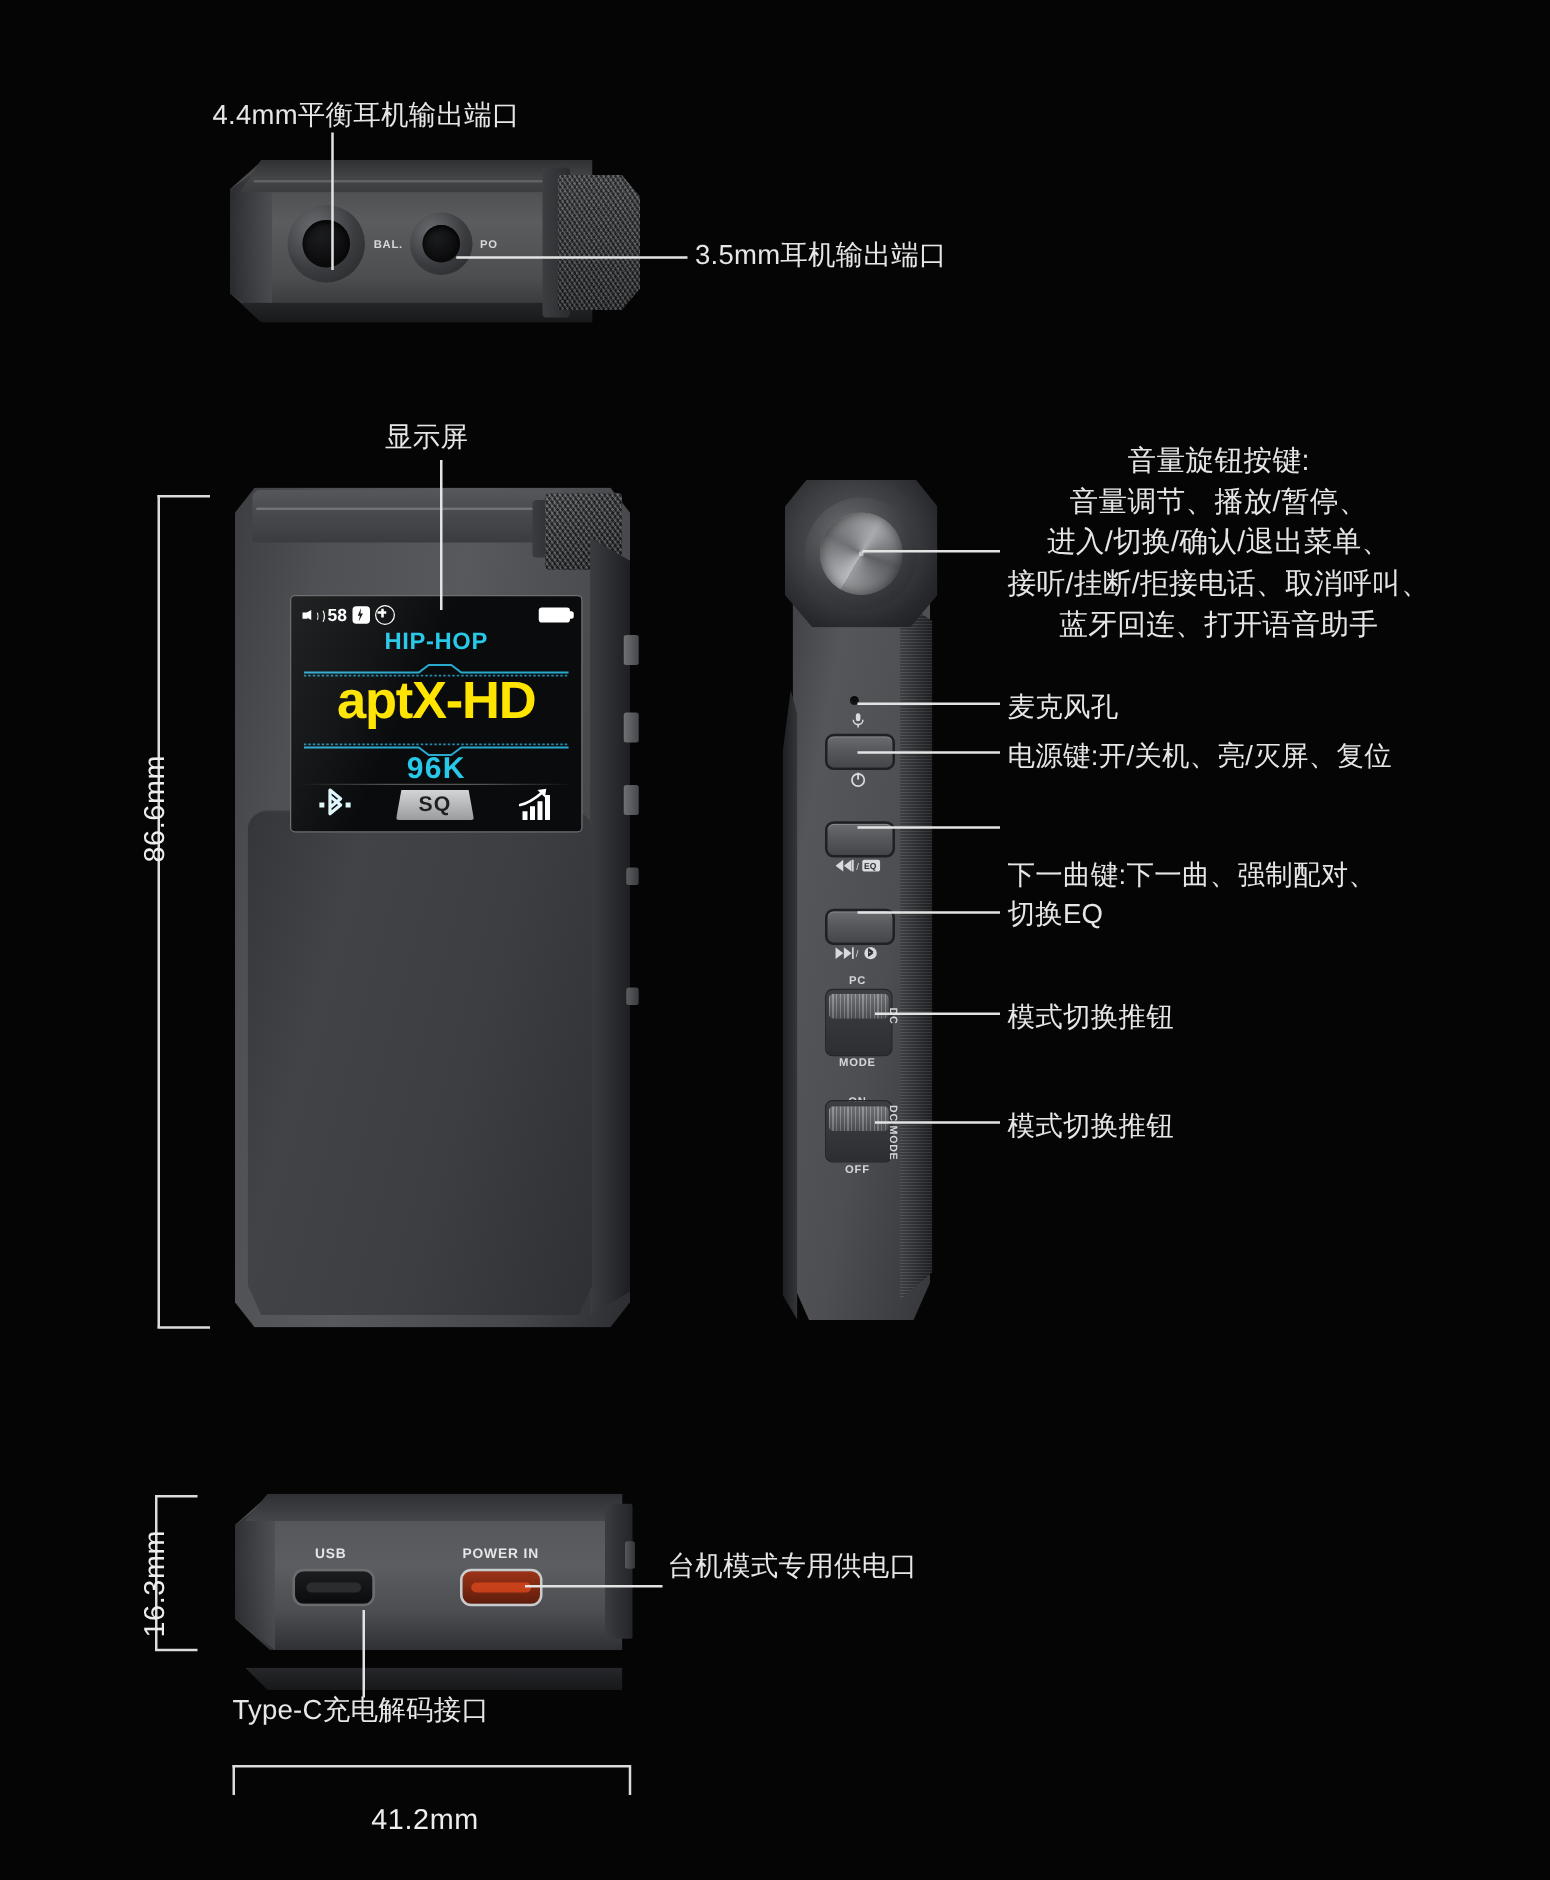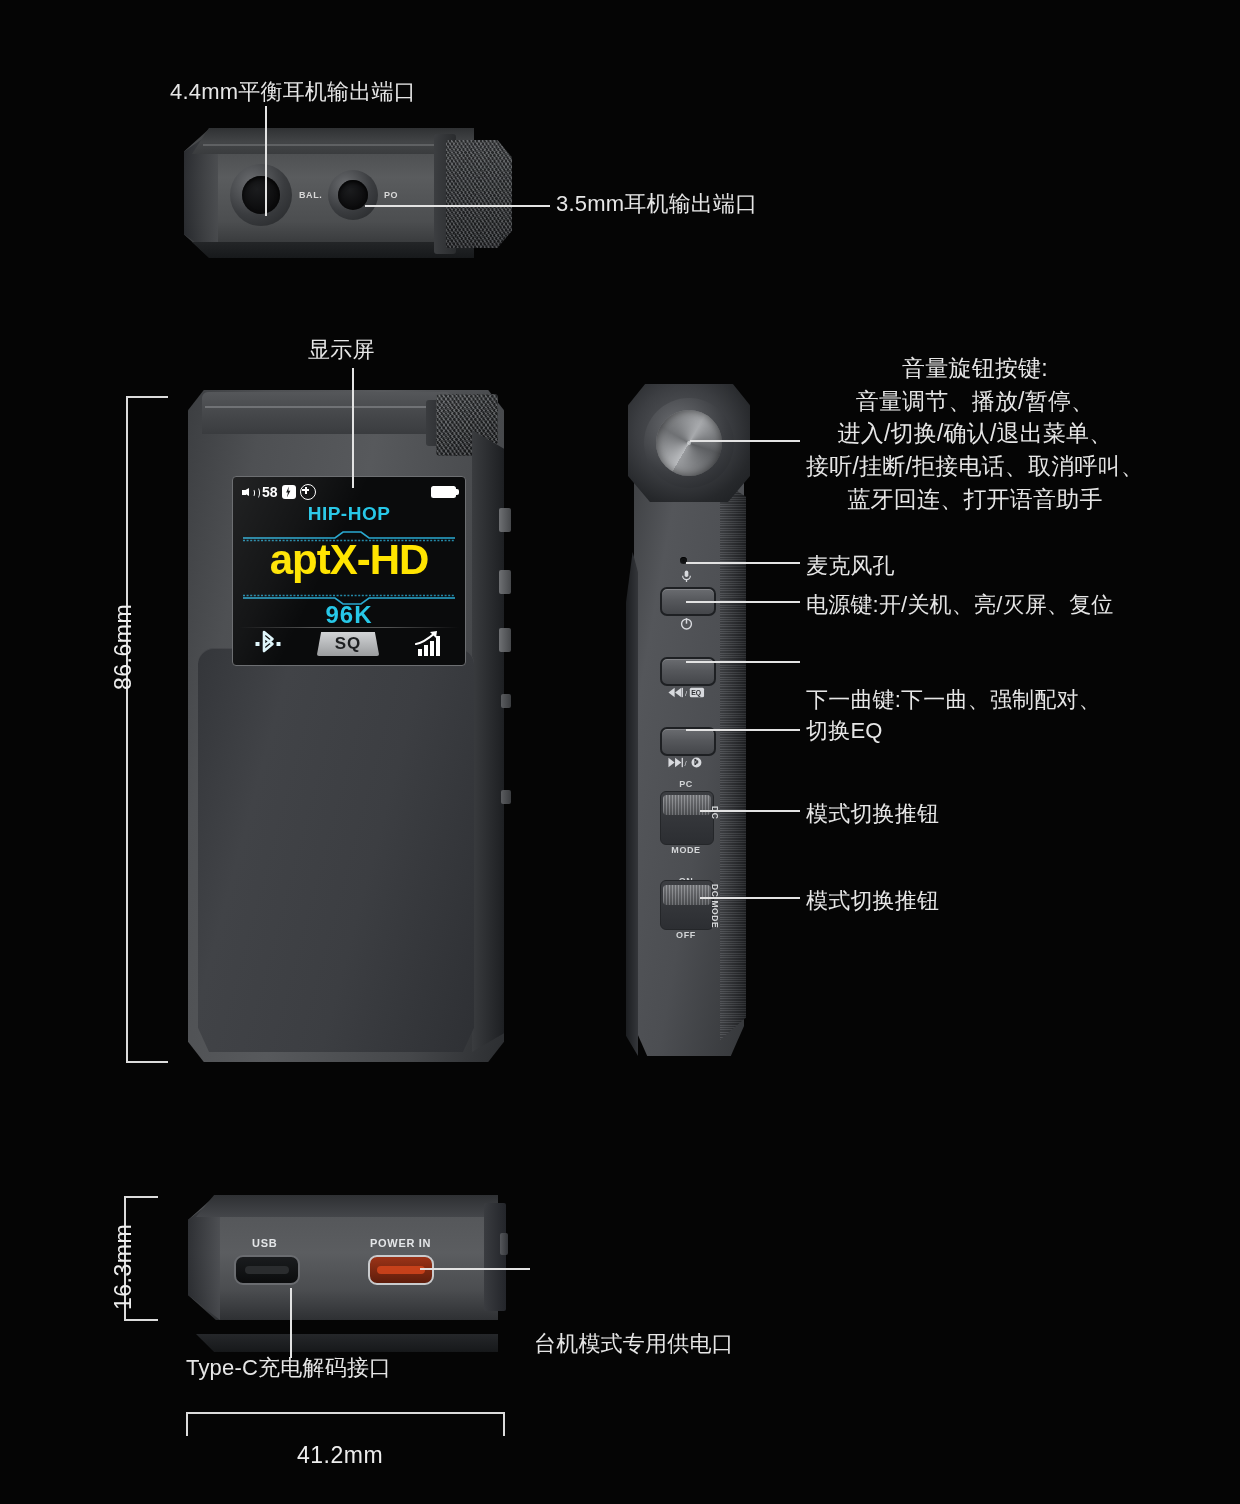--- a/index.html
+++ b/index.html
@@ -538,21 +538,21 @@
     <div class="bv-rightnub"></div>
 
     <div class="portlabel" style="left:64px;top:42px;">USB</div>
     <div class="port usb" style="left:46px;top:60px;width:62px;height:26px;"></div>
 
     <div class="portlabel" style="left:182px;top:42px;">POWER IN</div>
     <div class="port power" style="left:180px;top:60px;width:62px;height:26px;"></div>
   </div>
 
   <div class="lead h" style="left:420px;top:1268px;width:110px;"></div>
-  <div class="ann" style="left:534px;top:1328px;">台机模式专用供电口</div>
+  <div class="ann" style="left:534px;top:1237px;">台机模式专用供电口</div>
 
   <div class="lead v" style="left:290px;top:1288px;height:70px;"></div>
   <div class="ann" style="left:186px;top:1352px;">Type-C充电解码接口</div>
 
   <div class="dimline" style="left:124px;top:1196px;width:1.5px;height:124px;"></div>
   <div class="dimline" style="left:124px;top:1196px;width:34px;height:1.5px;"></div>
   <div class="dimline" style="left:124px;top:1319px;width:34px;height:1.5px;"></div>
   <div class="dimtext rot" style="left:110px;top:1310px;">16.3mm</div>
 
   <div class="dimline" style="left:186px;top:1412px;width:318px;height:1.5px;"></div>

